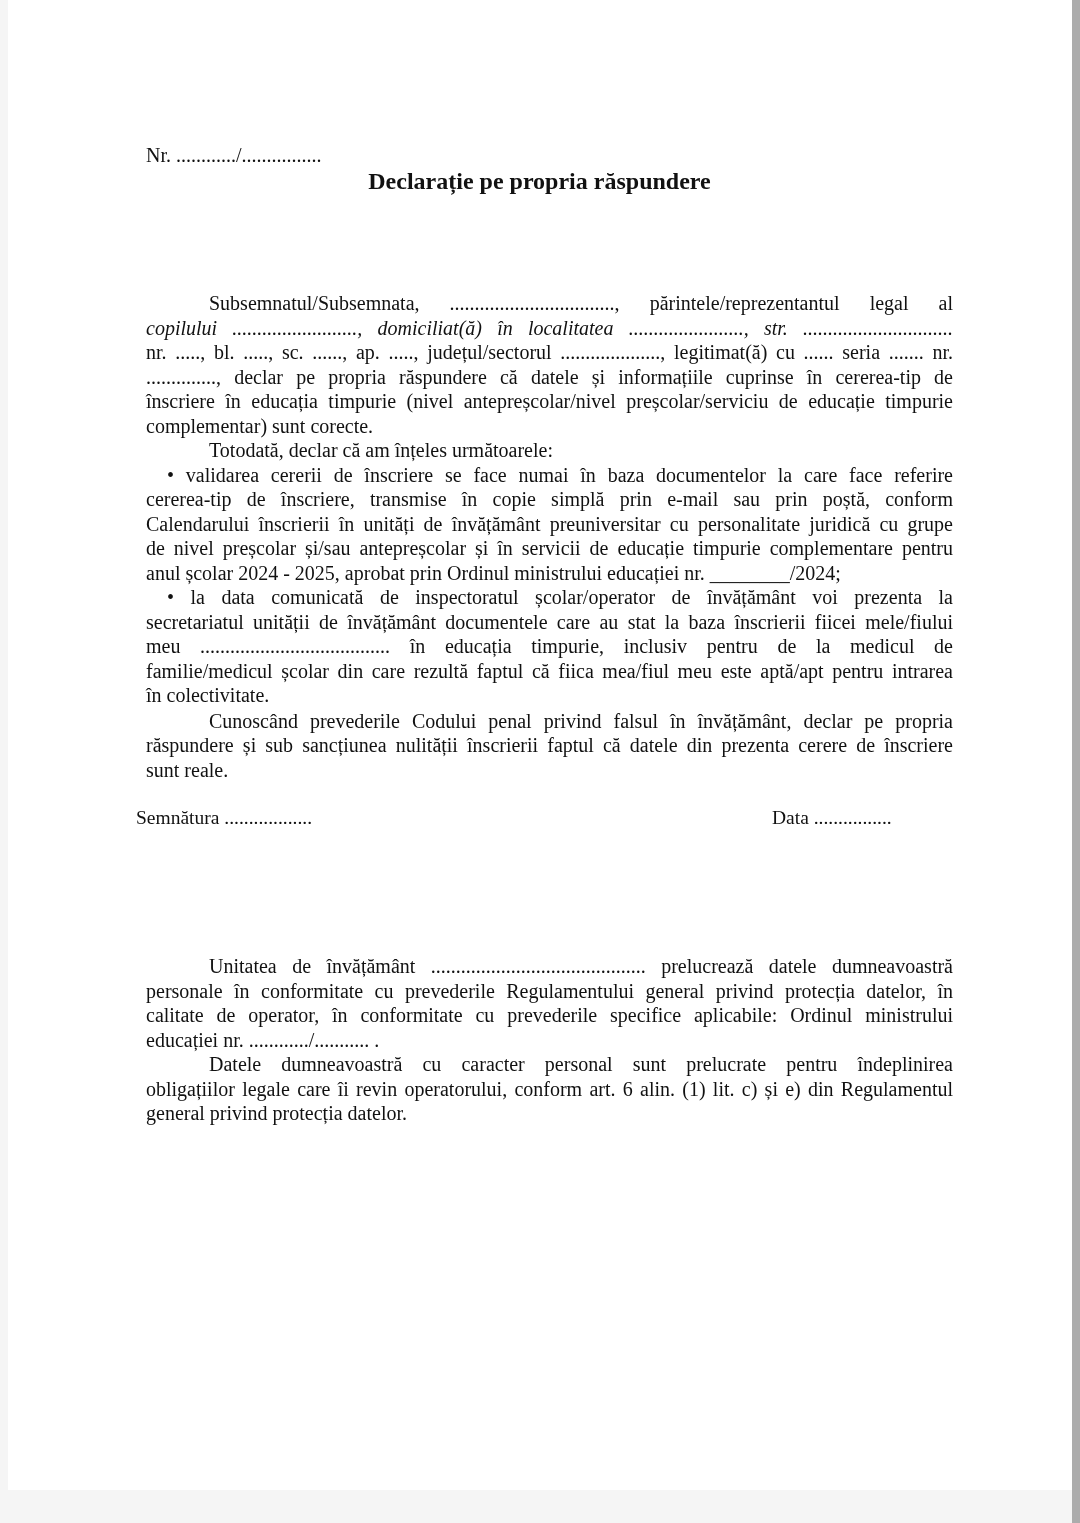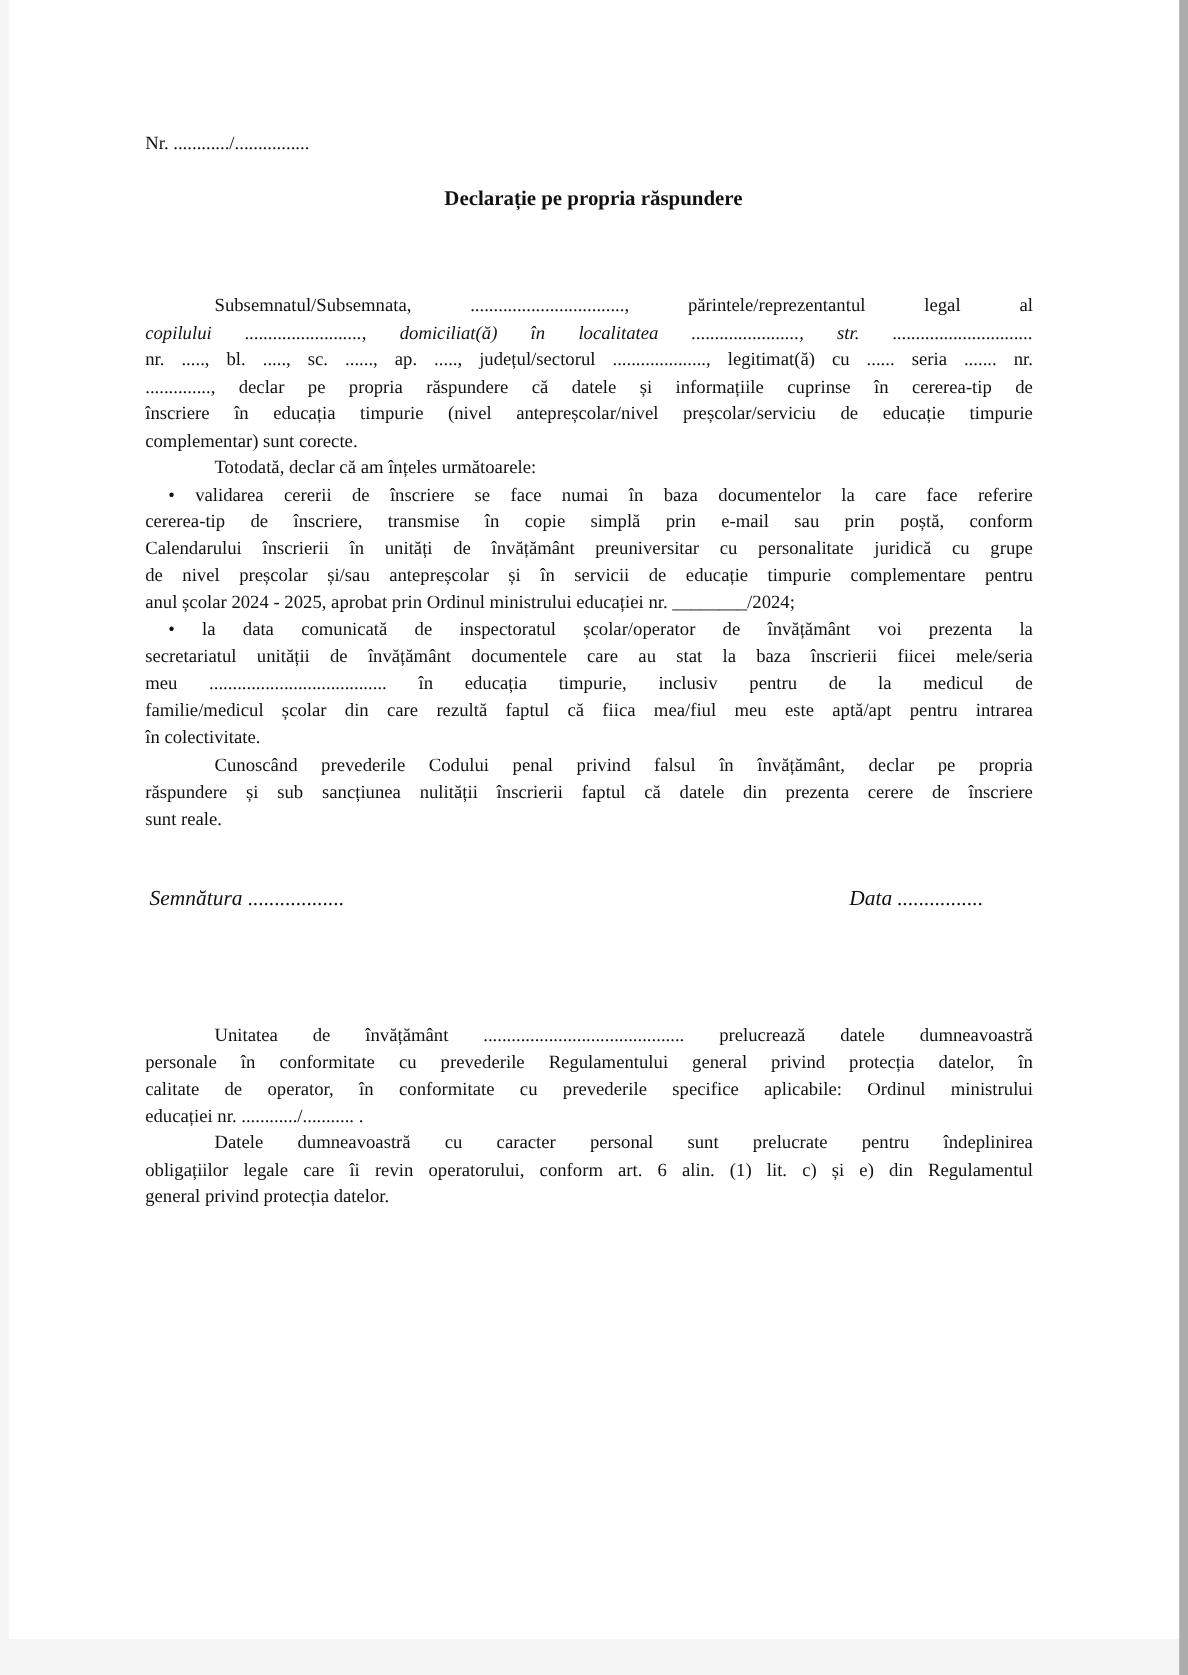--- a/index.html
+++ b/index.html
@@ -11,31 +11,31 @@
   }
   .page {
     position: absolute; left: 8px; top: 0; width: 1064px; height: 1490px;
     background: #ffffff;
   }
   .scrollbar {
     position: absolute; left: 1072px; top: 0; width: 8px; height: 1523px;
     background: #acacac;
   }
   .line {
-    position: absolute; left: 132px; width: 807px;
-    font-size: 17px; line-height: 24px; white-space: nowrap;
+    position: absolute; left: 146px; width: 807px;
+    font-size: 20px; line-height: 24px; white-space: nowrap; margin-top: 25px;
   }
   .just { text-align: justify; text-align-last: justify; white-space: normal; }
   .indent { padding-left: 63px; box-sizing: border-box; }
   .bindent { padding-left: 21px; box-sizing: border-box; }
   .title {
     position: absolute; left: 136px; width: 807px; text-align: center;
-    font-weight: bold; font-size: 19px; top: 169px; line-height: 24px;
+    font-weight: bold; font-size: 24px; top: 169px; line-height: 24px;
   }
-  .sig { position: absolute; font-size: 19.5px; line-height: 24px; white-space: nowrap; font-style: italic; }
+  .sig { position: absolute; font-size: 19.5px; line-height: 24px; white-space: nowrap; }
 </style>
 </head>
 <body>
 
 <div class="page"></div>
 <div class="scrollbar"></div>
 
 <div class="line" style="top:118px;">Nr. ............/................</div>
 
 <div class="title">Declarație pe propria răspundere</div>
@@ -49,21 +49,21 @@
 
 <div class="line indent" style="top:413px;">Totodată, declar că am înțeles următoarele:</div>
 
 <div class="line just bindent" style="top:438px;">• validarea cererii de înscriere se face numai în baza documentelor la care face referire</div>
 <div class="line just" style="top:462px;">cererea-tip de înscriere, transmise în copie simplă prin e-mail sau prin poștă, conform</div>
 <div class="line just" style="top:487px;">Calendarului înscrierii în unități de învățământ preuniversitar cu personalitate juridică cu grupe</div>
 <div class="line just" style="top:511px;">de nivel preșcolar și/sau antepreșcolar și în servicii de educație timpurie complementare pentru</div>
 <div class="line" style="top:536px;">anul școlar 2024 - 2025, aprobat prin Ordinul ministrului educației nr. ________/2024;</div>
 
 <div class="line just bindent" style="top:560px;">• la data comunicată de inspectoratul școlar/operator de învățământ voi prezenta la</div>
-<div class="line just" style="top:585px;">secretariatul unității de învățământ documentele care au stat la baza înscrierii fiicei mele/seria</div>
+<div class="line just" style="top:585px;">secretariatul unității de învățământ documentele care au stat la baza înscrierii fiicei mele/fiului</div>
 <div class="line just" style="top:609px;">meu ...................................... în educația timpurie, inclusiv pentru de la medicul de</div>
 <div class="line just" style="top:634px;">familie/medicul școlar din care rezultă faptul că fiica mea/fiul meu este aptă/apt pentru intrarea</div>
 <div class="line" style="top:658px;">în colectivitate.</div>
 
 <div class="line just indent" style="top:684px;">Cunoscând prevederile Codului penal privind falsul în învățământ, declar pe propria</div>
 <div class="line just" style="top:708px;">răspundere și sub sancțiunea nulității înscrierii faptul că datele din prezenta cerere de înscriere</div>
 <div class="line" style="top:733px;">sunt reale.</div>
 
 <div class="sig" style="left:136px; top:806px;">Semnătura ..................</div>
 <div class="sig" style="left:772px; top:806px;">Data ................</div>

